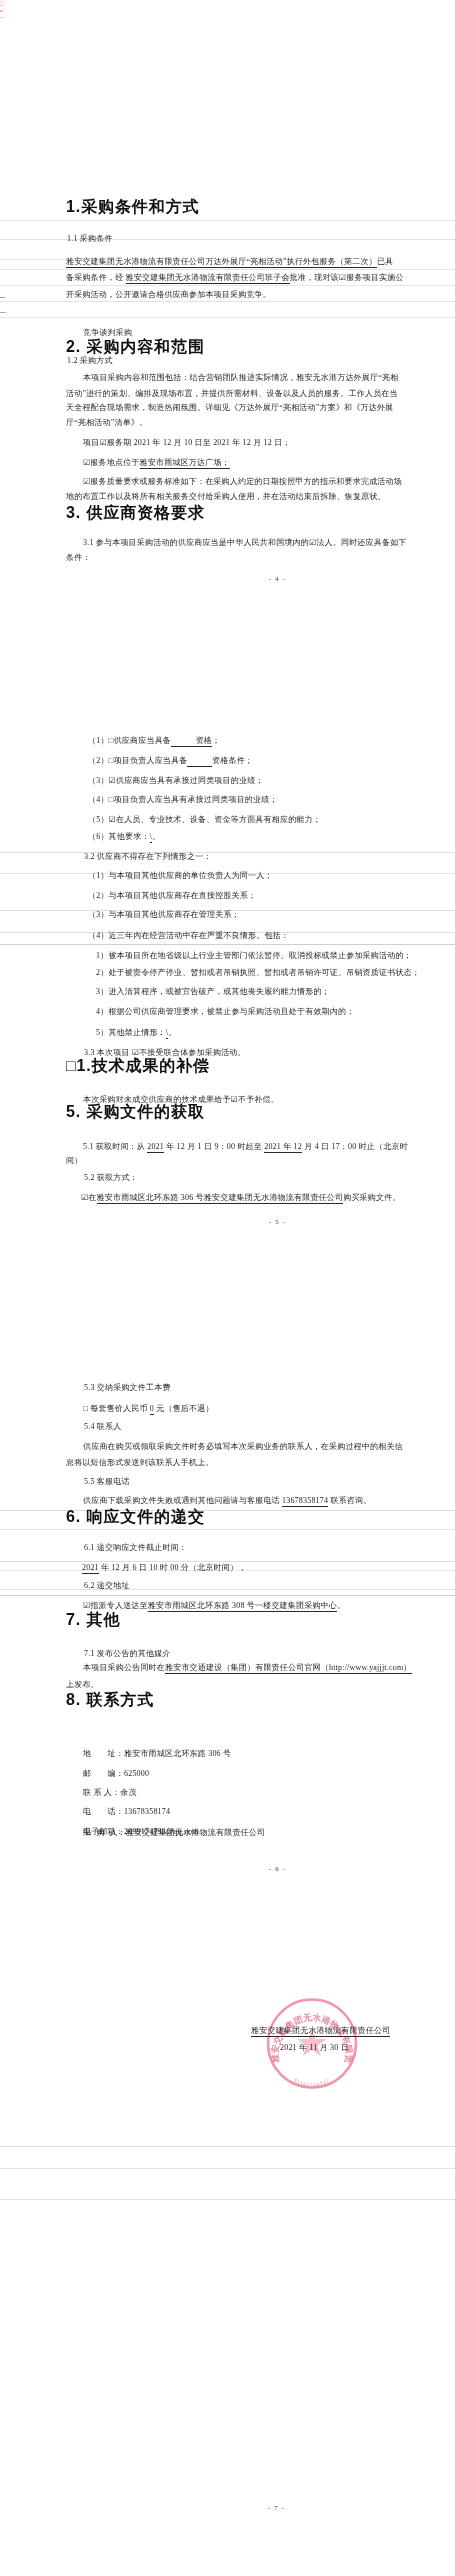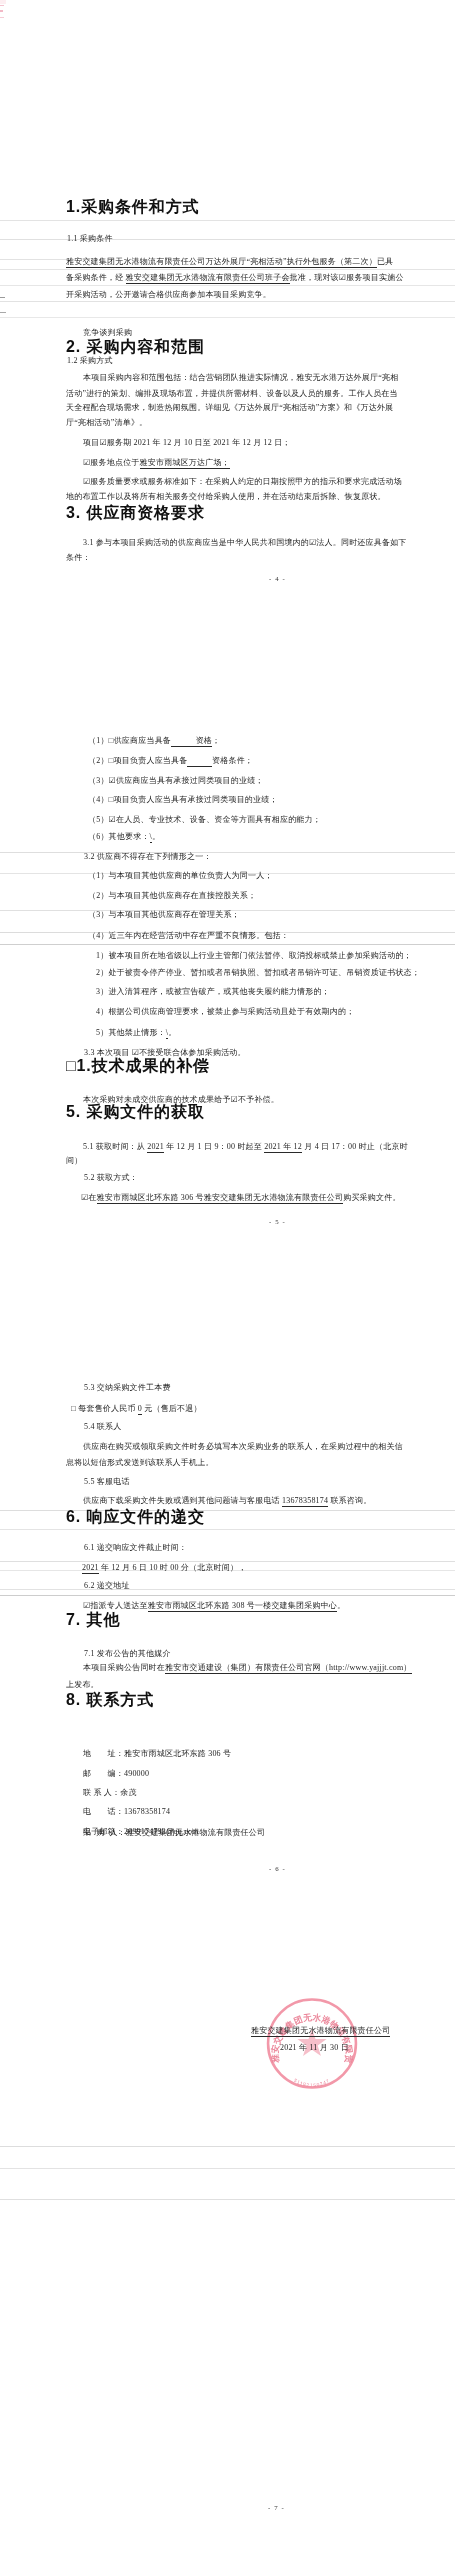--- a/index.html
+++ b/index.html
@@ -99,42 +99,42 @@
   <div class="ln" style="left:83px;top:1095px;">本次采购对未成交供应商的技术成果给予☑不予补偿。</div>
 
   <div class="ln hd h1s" style="left:66px;top:1107px;">5. 采购文件的获取</div>
   <div class="ln" style="left:83px;top:1142px;"><span>5.1 获取时间：从 </span><span class="u">2021</span><span> 年 12 月 1 日 9：00 时起至 </span><span class="u">2021 年 12</span><span> 月 4 日 17：00 时止（北京时</span></div>
   <div class="ln" style="left:66px;top:1156px;">间）</div>
   <div class="ln" style="left:84px;top:1173px;">5.2 获取方式：</div>
   <div class="ln" style="left:81px;top:1193px;"><span>☑在</span><span class="u">雅安市雨城区北环东路 306 号雅安交建集团无水港物流有限责任公司</span><span>购买采购文件。</span></div>
   <div class="ln ftr" style="left:269px;top:1217px;">- 5 -</div>
 
   <div class="ln" style="left:84px;top:1383px;">5.3 交纳采购文件工本费</div>
-  <div class="ln" style="left:71px;top:1404px;"><span>□ 每套售价人民币 </span><span class="u">0</span><span> 元（售后不退）</span></div>
+  <div class="ln" style="left:83px;top:1404px;"><span>□ 每套售价人民币 </span><span class="u">0</span><span> 元（售后不退）</span></div>
   <div class="ln" style="left:84px;top:1422px;">5.4 联系人</div>
   <div class="ln" style="left:83px;top:1442px;">供应商在购买或领取采购文件时务必填写本次采购业务的联系人，在采购过程中的相关信</div>
   <div class="ln" style="left:66px;top:1458px;">息将以短信形式发送到该联系人手机上。</div>
   <div class="ln" style="left:84px;top:1477px;">5.5 客服电话</div>
   <div class="ln" style="left:83px;top:1496px;"><span>供应商下载采购文件失败或遇到其他问题请与客服电话 </span><span class="u">13678358174</span><span> 联系咨询。</span></div>
 
   <div class="ln hd h1s" style="left:66px;top:1512px;">6. 响应文件的递交</div>
   <div class="ln" style="left:84px;top:1543px;">6.1 递交响应文件截止时间：</div>
   <div class="ln" style="left:82px;top:1563px;"><span class="u">2021</span><span> 年 12 月 6 日 10 时 00 分（北京时间），</span></div>
   <div class="ln" style="left:84px;top:1581px;">6.2 递交地址</div>
   <div class="ln" style="left:83px;top:1601px;"><span>☑指派专人送达至</span><span class="u">雅安市雨城区北环东路 308 号一楼交建集团采购中心</span><span>。</span></div>
 
   <div class="ln hd h1s" style="left:66px;top:1615px;">7. 其他</div>
   <div class="ln" style="left:84px;top:1649px;">7.1 发布公告的其他媒介</div>
   <div class="ln" style="left:83px;top:1663px;"><span>本项目采购公告同时在</span><span class="u">雅安市交通建设（集团）有限责任公司官网（http://www.yajjjt.com）</span></div>
   <div class="ln" style="left:66px;top:1680px;">上发布。</div>
 
   <div class="ln hd h1s" style="left:66px;top:1695px;">8. 联系方式</div>
   <div class="ln" style="left:83px;top:1828px;font-family:Liberation Mono, monospace;">采 购 人：雅安交建集团无水港物流有限责任公司</div>
   <div class="ln" style="left:83px;top:1749px;">地　　址：雅安市雨城区北环东路 306 号</div>
-  <div class="ln" style="left:83px;top:1769px;">邮　　编：490000</div>
+  <div class="ln" style="left:83px;top:1769px;">邮　　编：625000</div>
   <div class="ln" style="left:83px;top:1788px;">联 系 人：余茂</div>
   <div class="ln" style="left:83px;top:1807px;">电　　话：13678358174</div>
   <div class="ln" style="left:83px;top:1827px;">电子邮箱：2099174793@qq.com</div>
   <div class="ln ftr" style="left:269px;top:1864px;">- 6 -</div>
 
   <svg class="seal" viewBox="0 0 168 170">
     <circle cx="84" cy="85" r="77" fill="none" stroke="#ee7b90" stroke-width="4.5" opacity="0.85"></circle>
     <polygon opacity="0.8" fill="#f3a8b6" points="84,59 90.1,77.1 109.7,77.3 93.9,88.6 99.7,106.8 84,95.8 68.3,106.8 74.1,88.6 58.3,77.3 77.9,77.1"></polygon>
     <defs>
       <path id="sealTopArc" d="M 28,126 A 60,60 0 1 1 140,126" fill="none"></path>

